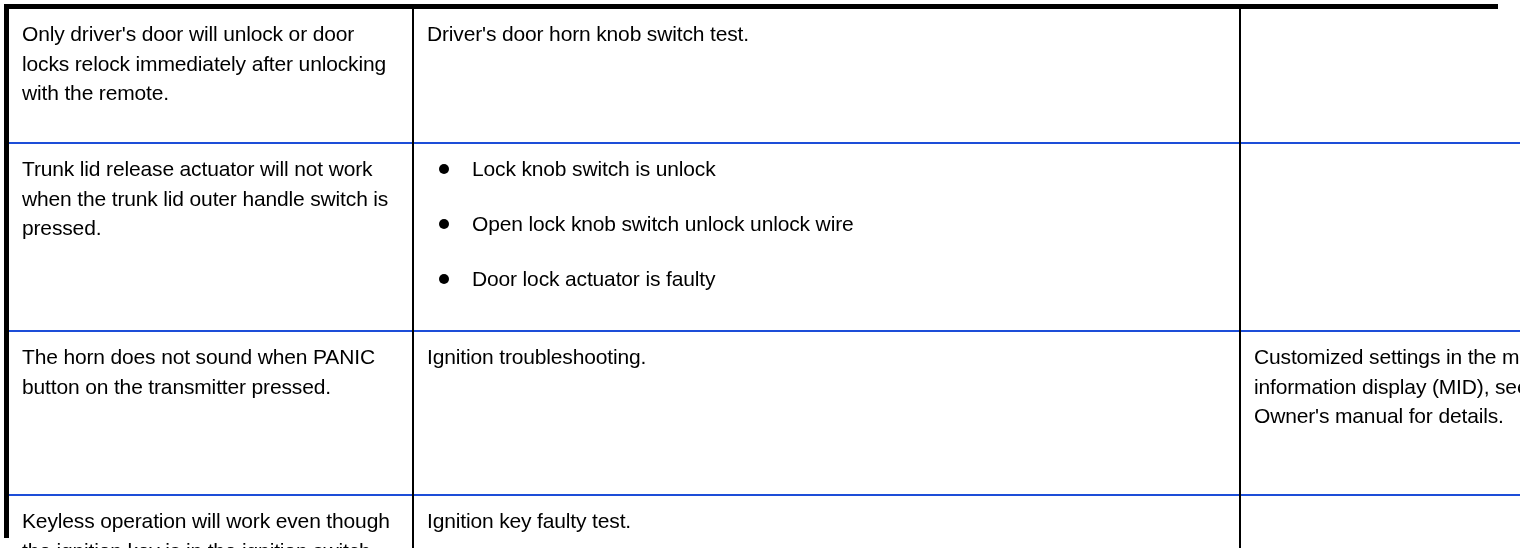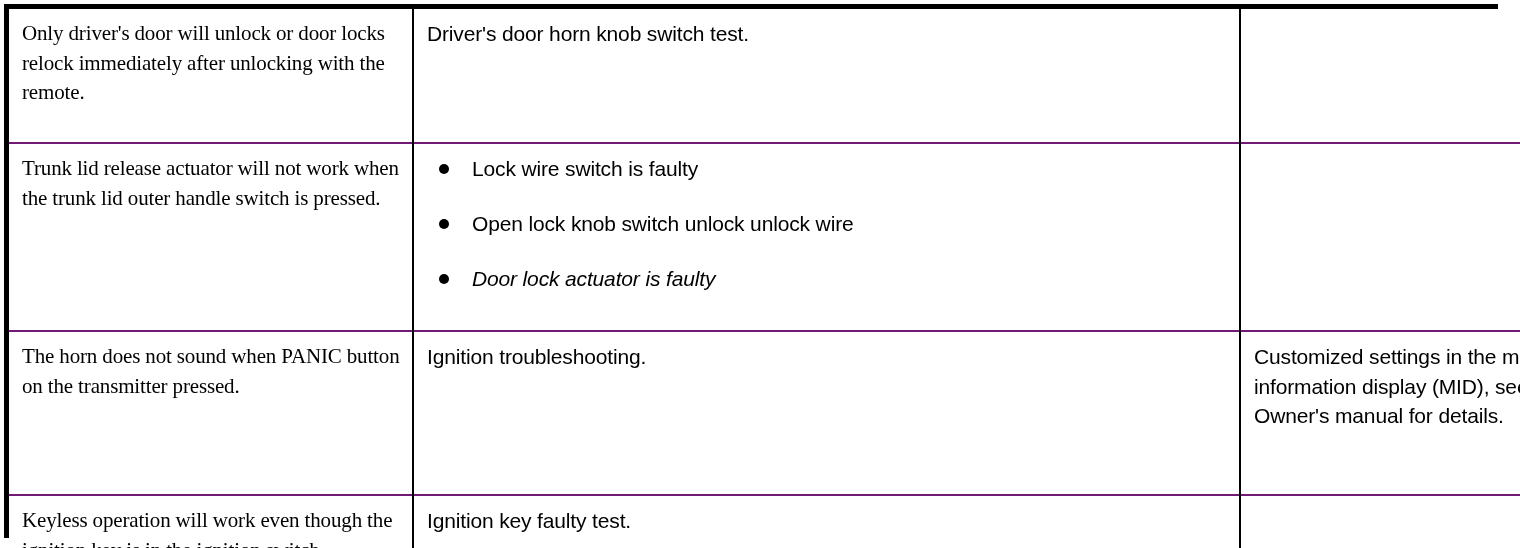--- a/index.html
+++ b/index.html
@@ -29,35 +29,34 @@
   table.symptom-table {
     width: 100%;
     height: 100%;
     border-collapse: collapse;
     table-layout: fixed;
     background: #ffffff;
   }
 
   table.symptom-table td {
     vertical-align: top;
-    border-top: 2px solid #701a75;
+    border-top: 2px solid #1d4ed8;
     border-left: 2px solid #000000;
     padding: 10px 11px 10px 13px;
     font-size: 21px;
     line-height: 29.5px;
     color: #000000;
     letter-spacing: -0.15px;
   }
 
   table.symptom-table tr:first-child td {
     border-top: none;
   }
   table.symptom-table td:first-child {
     border-left: none;
-    font-family: Liberation Serif, serif;
   }
 
   .col-symptom { width: 379px; }
   .col-action  { width: 801px; }
   .col-notes   { width: 304px; }
 
   .row-1 td { height: 113px; }
   .row-2 td { height: 166px; }
   .row-3 td { height: 142px; }
   .row-4 td { height: 113px; }
@@ -73,21 +72,20 @@
     padding: 0;
   }
   ul.fault-list li {
     position: relative;
     padding-left: 45px;
     margin-bottom: 26px;
     line-height: 29px;
   }
   ul.fault-list li:last-child {
     margin-bottom: 16px;
-    font-style: italic;
   }
   ul.fault-list li .bullet-dot {
     position: absolute;
     left: 12px;
     top: 10px;
     width: 10px;
     height: 10px;
     border-radius: 50%;
     background: #000000;
   }
@@ -114,21 +112,21 @@
       </tr>
 
       <tr class="row-2">
         <td class="col-symptom">
           <span class="cell-text">Trunk lid release actuator will not work when the trunk lid outer handle switch is pressed.</span>
         </td>
         <td class="col-action">
           <ul class="fault-list">
             <li>
               <span class="bullet-dot"></span>
-              <span>Lock wire switch is faulty</span>
+              <span>Lock knob switch is unlock</span>
             </li>
             <li>
               <span class="bullet-dot"></span>
               <span>Open lock knob switch unlock unlock wire</span>
             </li>
             <li>
               <span class="bullet-dot"></span>
               <span>Door lock actuator is faulty</span>
             </li>
           </ul>

